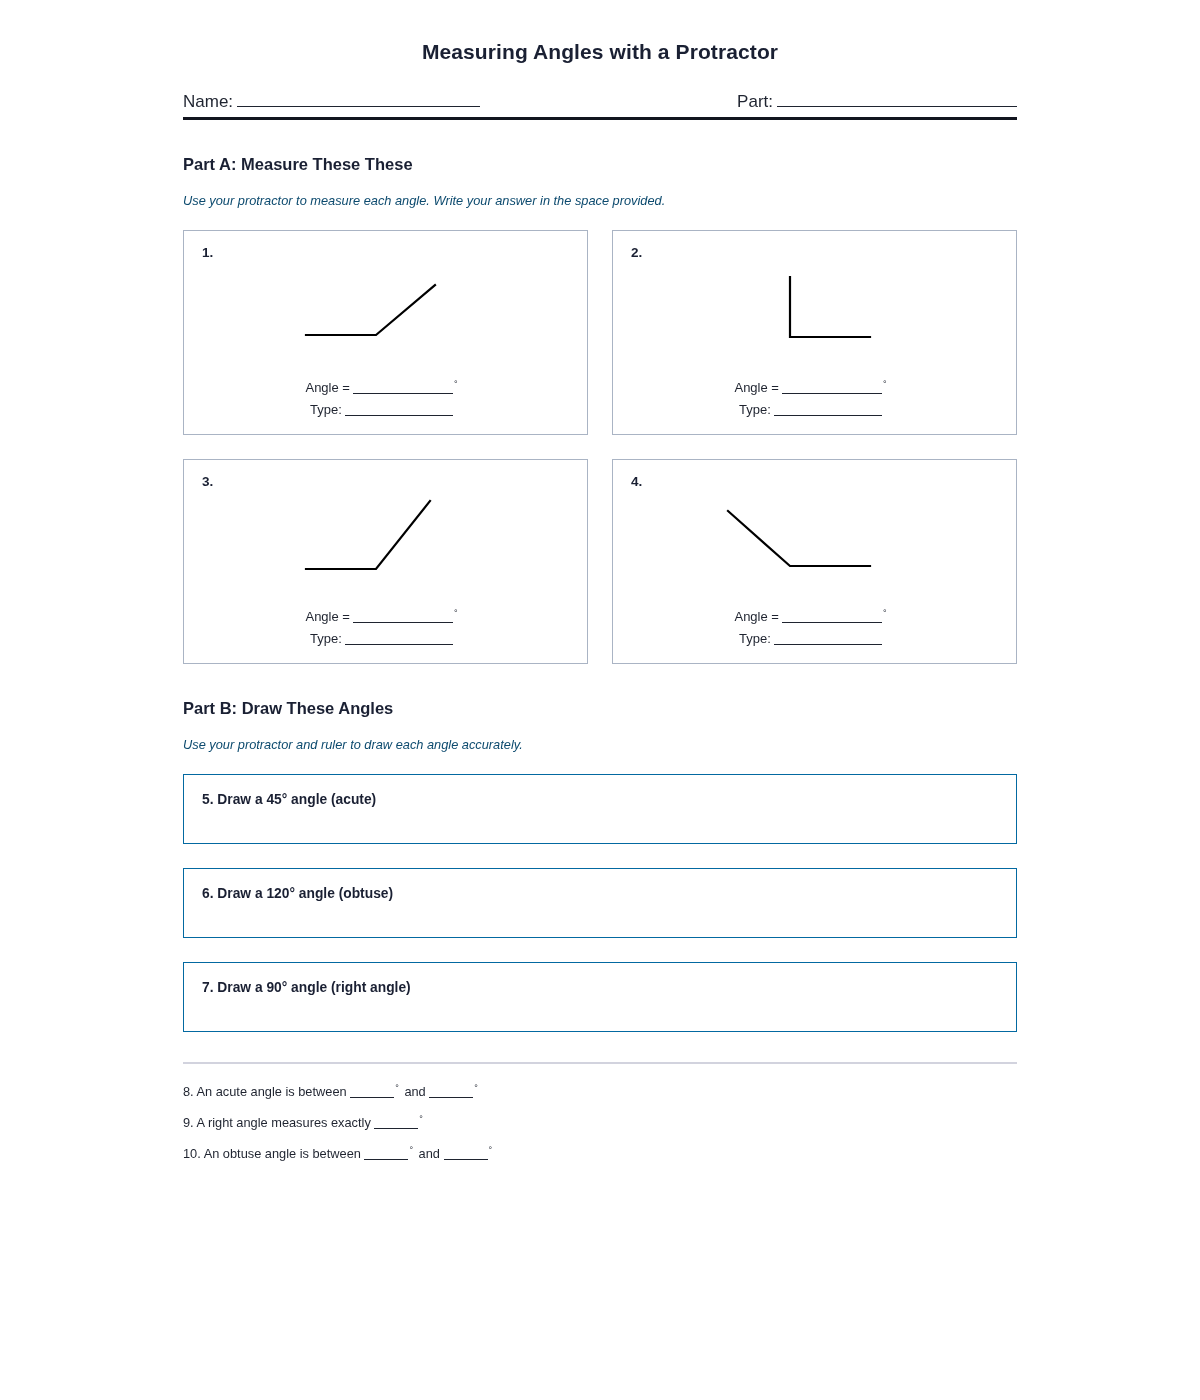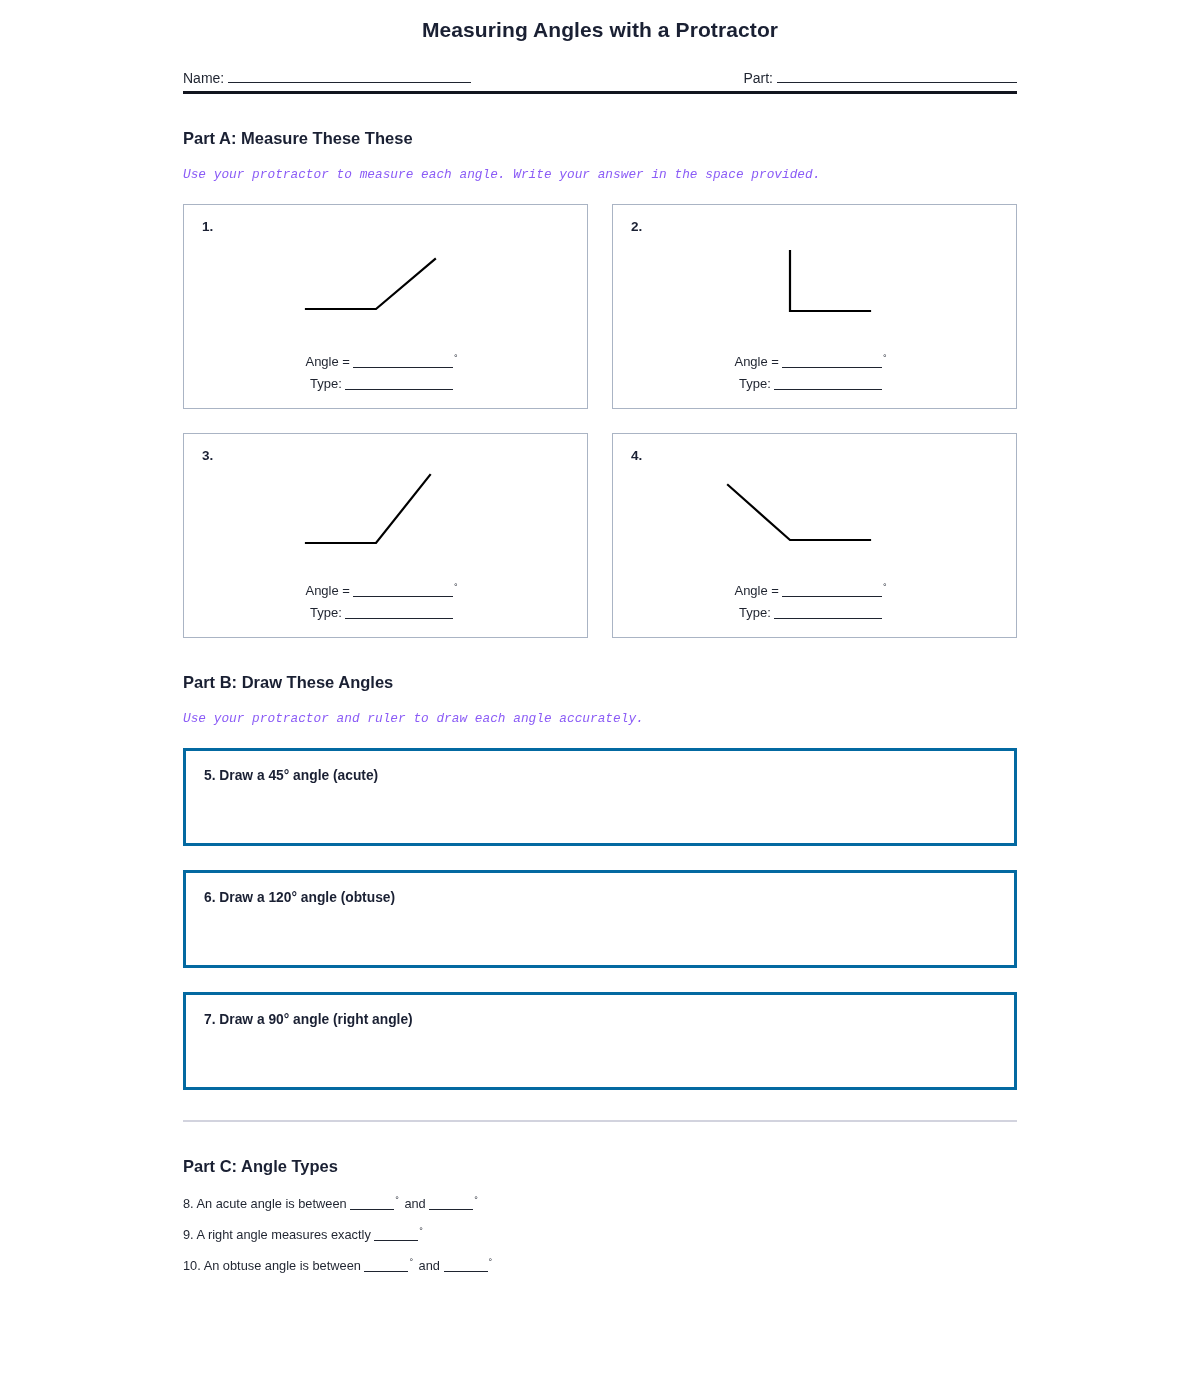--- a/index.html
+++ b/index.html
@@ -30,29 +30,29 @@
     width: 834px;
   }
 
   
   .doc-title {
     text-align: center;
     font-size: 21px;
     font-weight: bold;
     color: #1a2033;
     margin: 0;
-    padding-top: 18px;
+    padding-top: 40px;
     letter-spacing: 0.1px;
   }
   .namedate {
     display: flex;
     justify-content: space-between;
     align-items: flex-end;
     margin-top: 28px;
-    font-size: 14px;
+    font-size: 17px;
     color: #1f2430;
   }
   .nd-field {
     display: flex;
     align-items: baseline;
     white-space: nowrap;
   }
   .nd-label { margin-right: 4px; }
   .nd-line {
     display: inline-block;
@@ -72,24 +72,23 @@
   .section-title {
     font-size: 16.5px;
     font-weight: bold;
     color: #1a2033;
     margin: 0;
     padding-top: 35px;
   }
   .section-instr {
     font-size: 12.8px;
     font-style: italic;
-    color: #8b5cf6;
+    color: #0c4a6e;
     margin: 0;
     padding-top: 19px;
-    font-family: Liberation Mono, monospace;
   }
 
   
   .angle-grid {
     display: grid;
     grid-template-columns: 405px 405px;
     column-gap: 24px;
     row-gap: 24px;
     margin-top: 22px;
   }
@@ -138,23 +137,23 @@
   .ans-blank.type { width: 108px; }
   .deg {
     font-size: 9px;
     vertical-align: 5px;
     margin-left: 1px;
   }
   .ans-label { margin-right: 3px; }
 
   
   .draw-box {
-    border: 3px solid #0369a1;
+    border: 1px solid #0369a1;
     background: #ffffff;
-    height: 98px;
+    height: 70px;
     margin-top: 24px;
     padding: 15px 18px;
   }
   .draw-box.first { margin-top: 22px; }
   .draw-label {
     font-size: 13.8px;
     font-weight: bold;
     color: #1a2033;
   }
 
@@ -292,21 +291,20 @@
     </div>
     <div class="draw-box">
       <span class="draw-label">6. Draw a 120° angle (obtuse)</span>
     </div>
     <div class="draw-box">
       <span class="draw-label">7. Draw a 90° angle (right angle)</span>
     </div>
 
     <div class="divider"></div>
 
-    <h2 class="section-title">Part C: Angle Types</h2>
 
     <div class="qlist">
       <div class="qline">
         <span>8. An acute angle is between</span>
         <span class="q-blank"></span><span class="q-deg">°</span>
         <span>and</span>
         <span class="q-blank"></span><span class="q-deg">°</span>
       </div>
       <div class="qline">
         <span>9. A right angle measures exactly</span>

